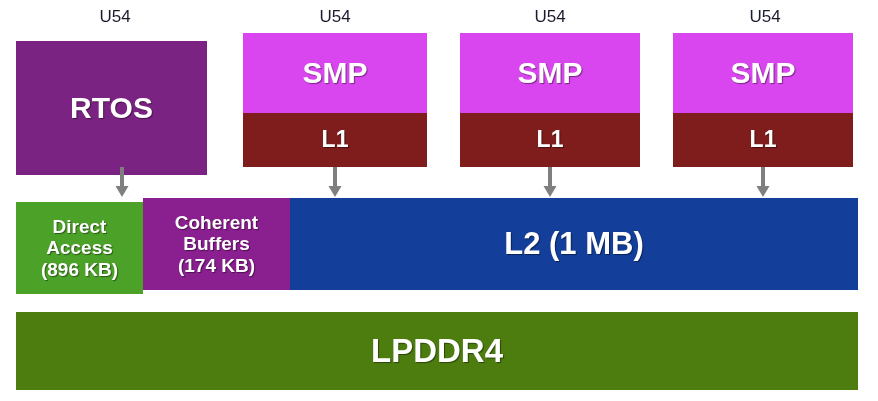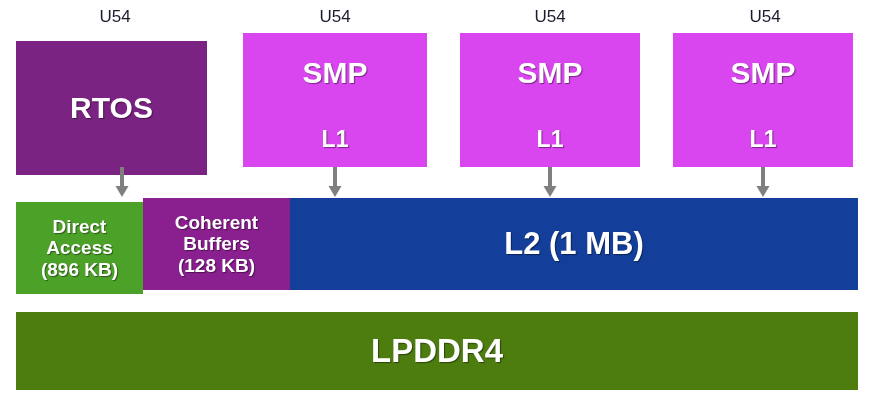--- a/index.html
+++ b/index.html
@@ -41,21 +41,21 @@
   }
   .rtos {
     background: #7B2382;
     font-size: 30px;
   }
   .smp {
     background: #d946ef;
     font-size: 30px;
   }
   .l1 {
-    background: #d946ef;
+    background: #7f1d1d;
     font-size: 23px;
   }
   .direct-access {
     background: #4CA128;
     font-size: 19px;
   }
   .coherent-buffers {
     background: #8A1F8F;
     font-size: 19px;
   }
@@ -117,18 +117,18 @@
       <line x1="8" y1="0" x2="8" y2="21" stroke="#7F7F7F" stroke-width="4"></line>
       <polygon points="1.5,19 14.5,19 8,30" fill="#7F7F7F"></polygon>
     </svg>
   </div>
 
   <div class="box direct-access" style="left:16px; top:202px; width:127px; height:92px;">Direct
 Access
 (896 KB)</div>
   <div class="box coherent-buffers" style="left:143px; top:198px; width:147px; height:92px;">Coherent
 Buffers
-(128 KB)</div>
+(174 KB)</div>
   <div class="box l2" style="left:290px; top:198px; width:568px; height:92px;">L2 (1 MB)</div>
 
   <div class="box lpddr4" style="left:16px; top:312px; width:842px; height:78px;">LPDDR4</div>
 
 </div>
 
 </body></html>

